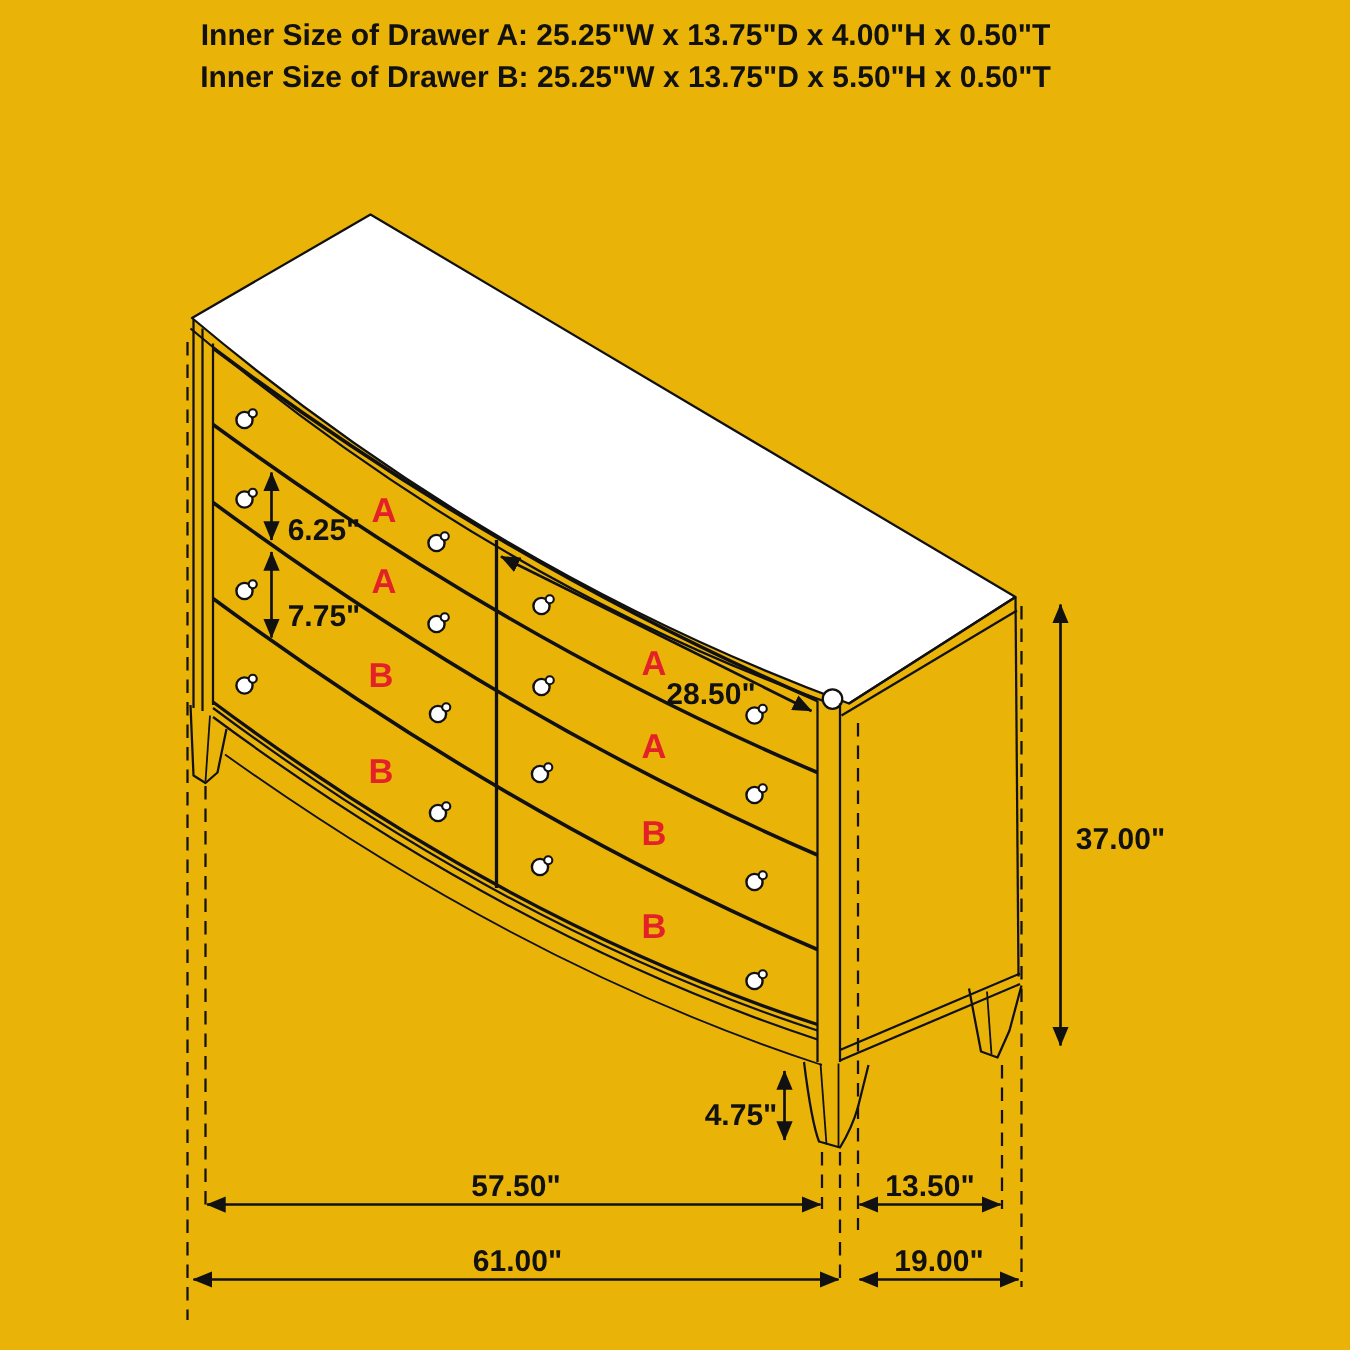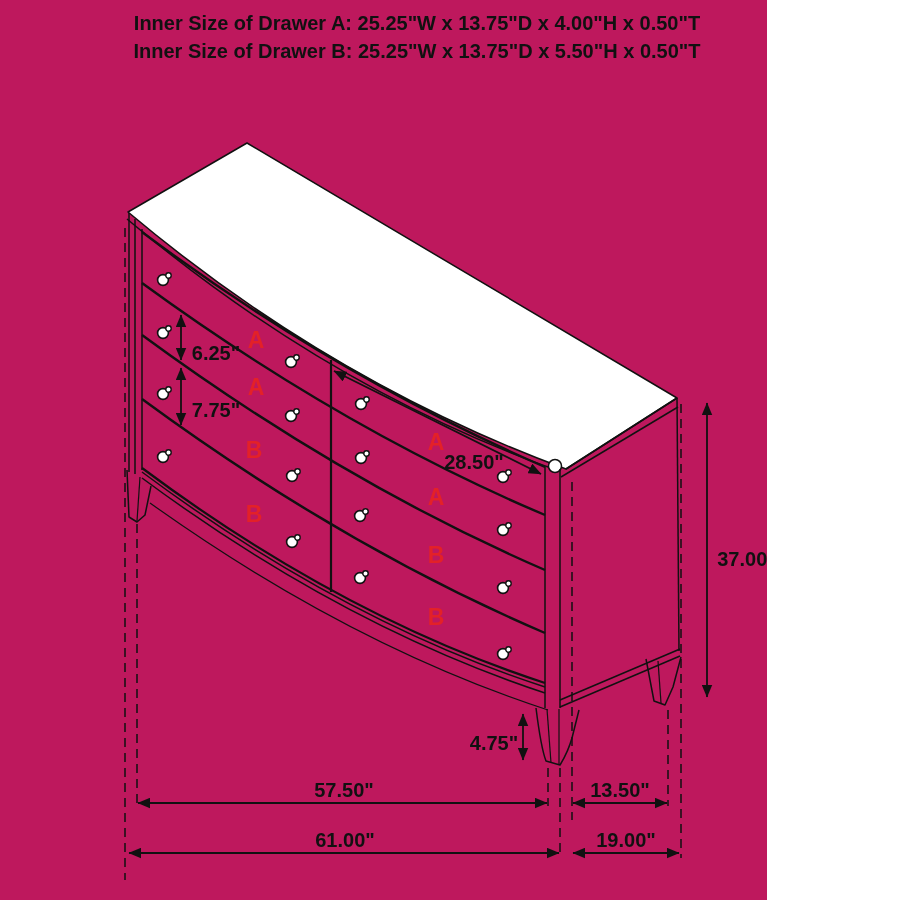--- a/index.html
+++ b/index.html
@@ -1,17 +1,17 @@
 <!DOCTYPE html>
 <html><head>
 <meta charset="utf-8">
 <style>
   html,body{margin:0;padding:0;background:#ffffff;}
   .canvas{
-    position:relative;width:767px;height:900px;background:#be185d;overflow:hidden;
+    position:relative;width:900px;height:900px;background:#eab308;overflow:hidden;
     font-family:"Liberation Sans","DejaVu Sans",sans-serif;
     text-decoration:underline;
   }
   svg{display:block;}
   text{
     font-family:"Liberation Sans","DejaVu Sans",sans-serif;
     font-weight:bold;fill:#111111;
   }
   .dim-label{font-size:20px;}
   .title-line{font-size:20px;}

